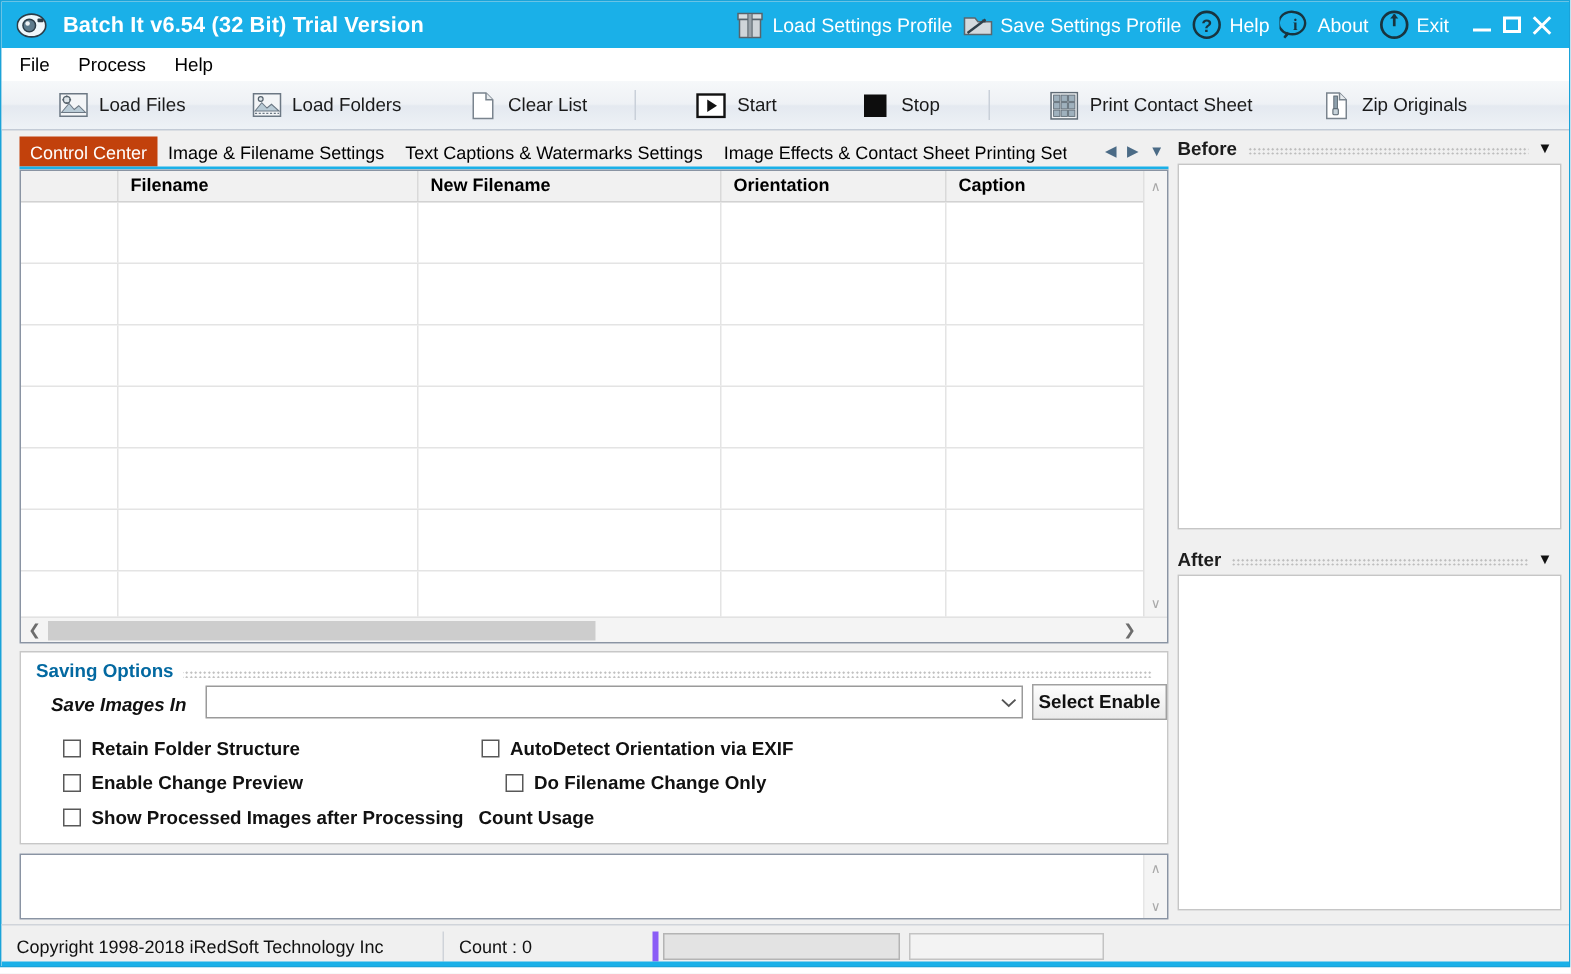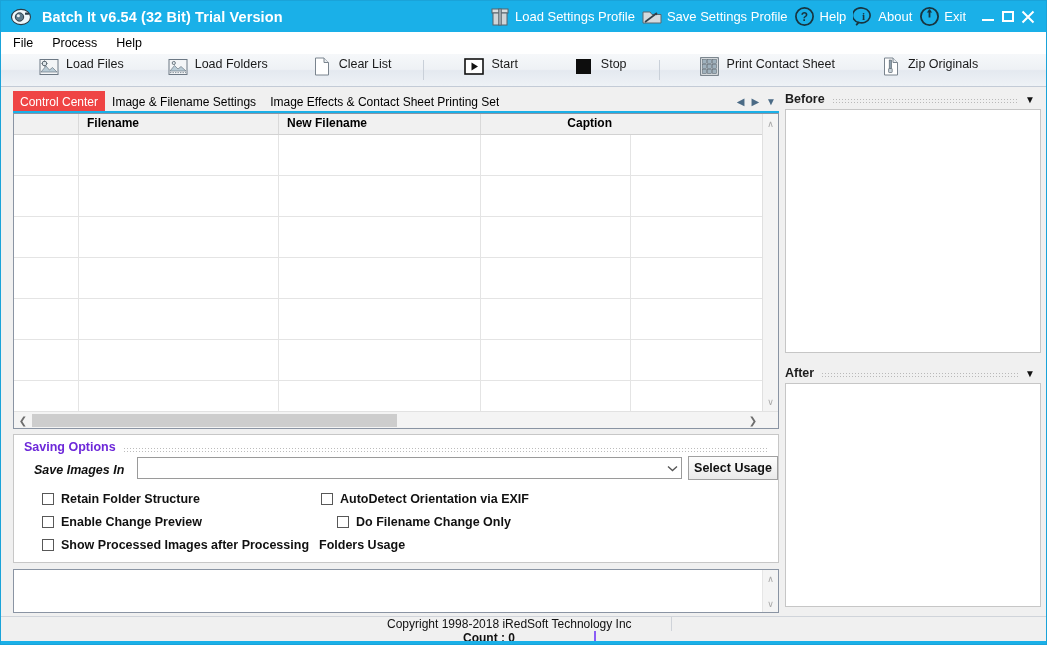--- a/index.html
+++ b/index.html
@@ -105,20 +105,21 @@
     left: 0; top: 53px;
     width: 1047px; height: 33px;
     background: linear-gradient(to bottom, #f6f8fa 0%, #eef1f5 48%, #e4e9f0 52%, #eef2f6 100%);
     border-bottom: 1px solid #c3cbd6;
     display: flex;
     align-items: center;
     box-sizing: border-box;
   }
   .tb-btn {
     display: flex;
+    align-items: center;
     height: 27px;
     padding: 0 10px;
     cursor: default;
     white-space: nowrap;
   }
   .tb-btn .tbi {
     width: 20px; height: 20px;
     margin-right: 7px;
     flex: 0 0 auto;
     display: flex; align-items: center; justify-content: center;
@@ -143,21 +144,21 @@
     font-size: 12px;
     padding: 2px 7px 1px 7px;
     color: #000;
     background: transparent;
     display: flex; align-items: center;
     white-space: nowrap;
     cursor: default;
     box-sizing: border-box;
   }
   .tab.active {
-    background: #ef4444;
+    background: #c2410c;
     color: #ffffff;
   }
   .tab.clipped {
     max-width: 236px;
     overflow: hidden;
   }
   .tab-navs {
     margin-left: auto;
     display: flex;
     align-items: center;
@@ -197,21 +198,21 @@
     padding: 2px 0 0 8px;
     border-right: 1px solid #d9d9d9;
     box-sizing: border-box;
     white-space: nowrap;
     overflow: hidden;
   }
   .gh.c0 { width: 65px; padding-left: 0; }
   .gh.c1 { width: 200px; }
   .gh.c2 { width: 202px; }
   .gh.c3 { width: 150px; }
-  .gh.c4 { width: 131px; border-right: none; text-align: right; }
+  .gh.c4 { width: 131px; border-right: none; }
   .grid-body { position: relative; }
   .grow {
     display: flex;
     height: 41px;
     border-bottom: 1px solid #e4e4e4;
     box-sizing: border-box;
   }
   .gc { border-right: 1px solid #e4e4e4; box-sizing: border-box; }
   .gc.c0 { width: 65px; }
   .gc.c1 { width: 200px; }
@@ -268,21 +269,21 @@
     width: 766px; height: 129px;
     background: #ffffff;
     border: 1px solid #c7c7c7;
     box-sizing: border-box;
   }
   .so-title {
     position: absolute;
     left: 10px; top: 5px;
     font-size: 12.5px;
     font-weight: bold;
-    color: #6d28d9;
+    color: #0369a1;
     background: #ffffff;
     padding-right: 6px;
     z-index: 2;
   }
   .so-dots {
     position: absolute;
     left: 10px; top: 12px;
     right: 10px;
     height: 5px;
     background-image:
@@ -443,36 +444,35 @@
   
   .statusbar {
     position: absolute;
     left: 0; bottom: 0;
     width: 1047px; height: 28px;
     background: #f0f0f0;
     border-top: 1px solid #d0d4da;
     display: flex;
     align-items: center;
     box-sizing: border-box;
-    flex-direction: column;
   }
   .sb-cell {
     height: 20px;
     display: flex;
     align-items: center;
     font-size: 12px;
     color: #111;
     padding-left: 10px;
     box-sizing: border-box;
   }
   .sb-copyright { width: 295px; border-right: 1px solid #cfd3d9; }
   .sb-count {
     width: 143px;
-    font-weight: bold;
-    border-right: 2px solid #8b5cf6;
+    font-weight: normal;
+    border-right: 4px solid #8b5cf6;
   }
   .sb-progress {
     width: 158px;
     margin-left: 3px;
     height: 18px;
     background: #e3e3e3;
     border: 1px solid #b4b4b4;
     box-sizing: border-box;
   }
   .sb-extra {
@@ -671,34 +671,36 @@
           <rect x="5.6" y="11.5" width="3.6" height="4" rx="0.6" fill="#c9d4db" stroke="#57636d" stroke-width="0.7"></rect>
         </svg>
       </span>
       <span class="tbl">Zip Originals</span>
     </div>
   </div>
 
   <div class="tabstrip">
     <div class="tab active">Control Center</div>
     <div class="tab">Image &amp; Filename Settings</div>
+    <div class="tab">Text Captions &amp; Watermarks Settings</div>
     <div class="tab clipped">Image Effects &amp; Contact Sheet Printing Settings</div>
     <div class="tab-navs">
       <span>◀</span>
       <span>▶</span>
       <span>▼</span>
     </div>
   </div>
   <div class="tab-underline"></div>
 
   <div class="grid-wrap">
     <div class="grid-head">
       <div class="gh c0"></div>
       <div class="gh c1">Filename</div>
       <div class="gh c2">New Filename</div>
+      <div class="gh c3">Orientation</div>
       <div class="gh c4">Caption</div>
     </div>
     <div class="grid-body">
       <div class="grow">
         <div class="gc c0"></div>
         <div class="gc c1"></div>
         <div class="gc c2"></div>
         <div class="gc c3"></div>
         <div class="gc c4"></div>
       </div>
@@ -773,21 +775,21 @@
 
     <div class="save-in-combo">
       <div class="combo-text" placeholder=""></div>
       <div class="combo-arrow">
         <svg width="11" height="7" viewBox="0 0 11 7">
             <path d="M1 1.4 L5.5 5.6 L10 1.4" fill="none" stroke="#555" stroke-width="1.3"></path>
           </svg>
       </div>
     </div>
 
-    <div class="select-folder-btn">Select Usage</div>
+    <div class="select-folder-btn">Select Enable</div>
 
     <div class="cbrow" style="left:28px; top:57px;">
       <span class="cbox"></span>
       <span>Retain Folder Structure</span>
     </div>
     <div class="cbrow" style="left:28px; top:80px;">
       <span class="cbox"></span>
       <span>Enable Change Preview</span>
     </div>
     <div class="cbrow" style="left:28px; top:103px;">
@@ -797,21 +799,21 @@
 
     <div class="cbrow" style="left:307px; top:57px;">
       <span class="cbox"></span>
       <span>AutoDetect Orientation via EXIF</span>
     </div>
     <div class="cbrow" style="left:323px; top:80px;">
       <span class="cbox"></span>
       <span>Do Filename Change Only</span>
     </div>
 
-    <div class="mem-label">Folders Usage</div>
+    <div class="mem-label">Count Usage</div>
   </div>
 
   <div class="logbox">
     <div style="padding:3px 5px; font-size:12px;"></div>
     <div class="log-scroll">
       <div class="log-up">∧</div>
       <div class="log-dn">∨</div>
     </div>
   </div>
 

